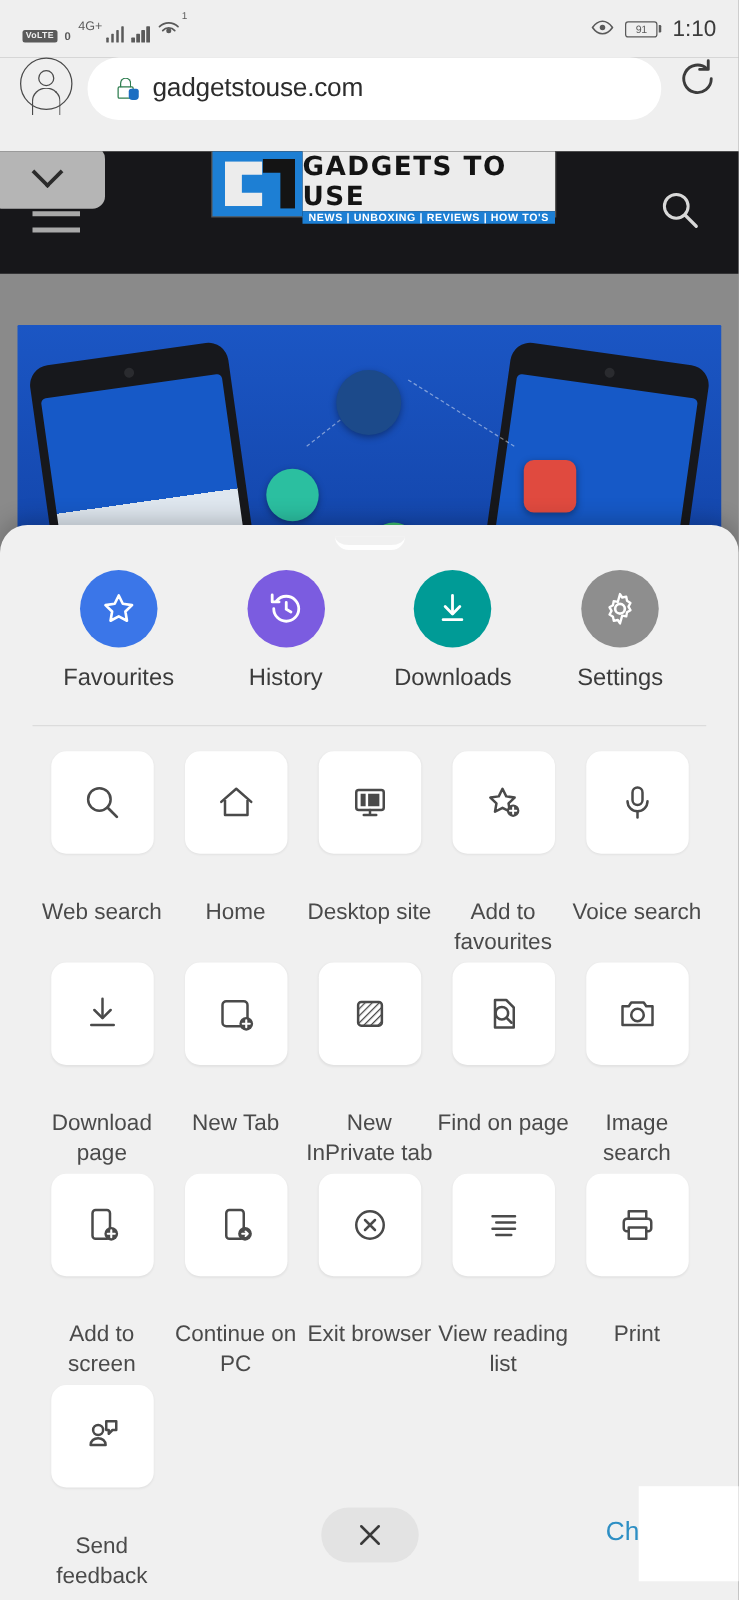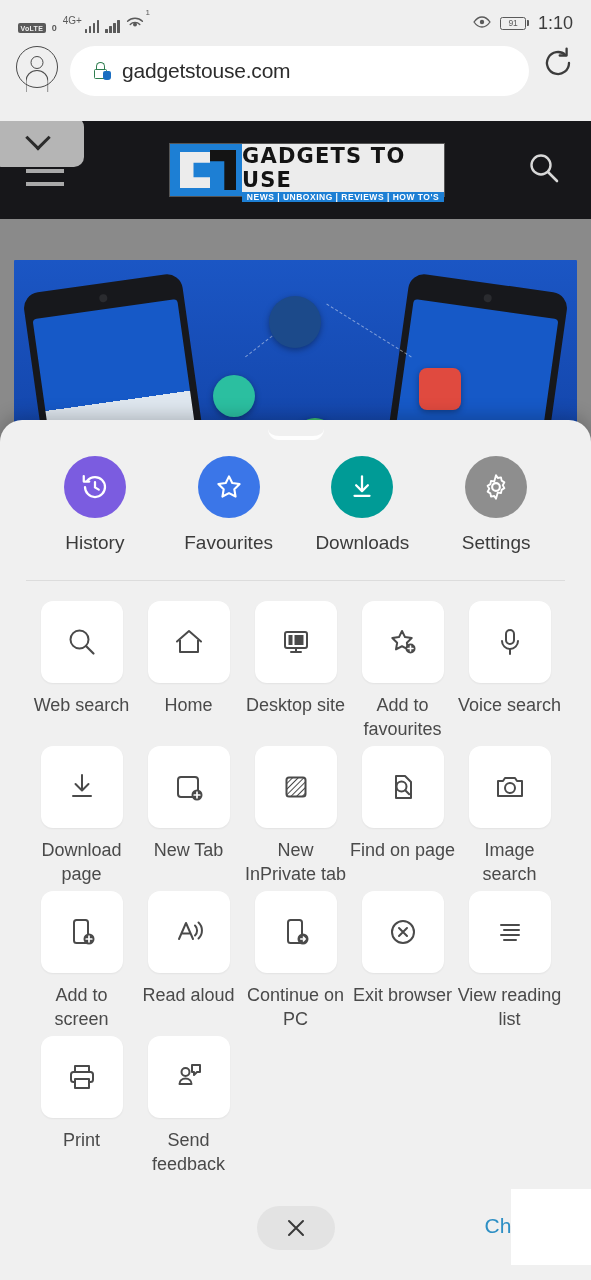--- a/index.html
+++ b/index.html
@@ -86,21 +86,21 @@
   }
   .reload svg{ width:34px; height:34px; display:block; }
 
   
   .page{
     position:absolute; left:0; top:121px; width:591px; height:1159px;
     background:#8a8a8a; overflow:hidden;
   }
   .site-header{
     position:absolute; left:0; top:0; width:591px; height:98px;
-    background:#17171a; display:flex; align-items:center; justify-content:center;padding-left:23px;
+    background:#17171a; display:flex; justify-content:center;padding-left:23px;
   }
   .tabchip{
     position:absolute; left:-8px; top:-4px; width:92px; height:50px;
     background:#b5b5b5; border-radius:10px;
     display:flex; align-items:center; justify-content:center;
   }
   .chev-d{
     width:18px; height:18px; border-right:3.5px solid #2b2b2b;
     border-bottom:3.5px solid #2b2b2b; transform:rotate(45deg) translate(-3px,-3px);
   }
@@ -204,21 +204,21 @@
   .qlabel{ font-size:19px; color:#3b3b3b; }
 
   .divider{
     height:1px; background:#dcdcdc; margin:26px 26px 0 26px;
   }
 
   .grid{
     display:grid; grid-template-columns:repeat(5,1fr);
     padding:20px 28px 0 28px; row-gap:4px; column-gap:0;
   }
-  .cell{ display:flex; flex-direction:column; align-items:center; }
+  .cell{ display:flex; flex-direction:column; align-items:center;gap:24px; }
   .tile{
     width:82px;height:82px;background:#ffffff;border-radius:12px;
     display:flex;align-items:center;justify-content:center;
     box-shadow:0 1px 2px rgba(0,0,0,.06);
   }
   .tile svg{ width:36px;height:36px; display:block; }
   .clabel{
     margin-top:11px; font-size:18px; color:#4a4a4a;
     text-align:center; line-height:1.33; max-width:108px;
     min-height:48px;
@@ -353,36 +353,36 @@
     <div class="appicon ic-doc"></div>
     <div class="appicon ic-android"></div>
   </div>
 </div>
 
 <div class="sheet">
   <div class="handle"></div>
 
   <div class="quickrow">
     <div class="quick">
+      <div class="qcircle" style="background:#3b76e8">
+        <svg viewBox="0 0 24 24">
+            <path d="M12 3.5l2.6 5.3 5.9.85-4.25 4.15 1 5.85L12 16.9l-5.25 2.75 1-5.85L3.5 9.65l5.9-.85z" fill="none" stroke="#fff" stroke-width="1.7" stroke-linejoin="round"></path>
+          </svg>
+      </div>
+      <div class="qlabel">Favourites</div>
+    </div>
+    <div class="quick">
       <div class="qcircle" style="background:#7b5ce0">
         <svg viewBox="0 0 24 24">
             <path d="M4 12a8 8 0 108-8 8 8 0 00-6.2 3" fill="none" stroke="#fff" stroke-width="1.8" stroke-linecap="round"></path>
             <path d="M3 3.2v4.4h4.4" fill="none" stroke="#fff" stroke-width="1.8" stroke-linecap="round" stroke-linejoin="round"></path>
             <path d="M12 8v4.3l3 1.8" fill="none" stroke="#fff" stroke-width="1.8" stroke-linecap="round"></path>
           </svg>
       </div>
       <div class="qlabel">History</div>
-    </div>
-    <div class="quick">
-      <div class="qcircle" style="background:#3b76e8">
-        <svg viewBox="0 0 24 24">
-            <path d="M12 3.5l2.6 5.3 5.9.85-4.25 4.15 1 5.85L12 16.9l-5.25 2.75 1-5.85L3.5 9.65l5.9-.85z" fill="none" stroke="#fff" stroke-width="1.7" stroke-linejoin="round"></path>
-          </svg>
-      </div>
-      <div class="qlabel">Favourites</div>
     </div>
     <div class="quick">
       <div class="qcircle" style="background:#009b96">
         <svg viewBox="0 0 24 24">
             <path d="M12 3.5v11.5" stroke="#fff" stroke-width="1.8" stroke-linecap="round"></path>
             <path d="M7.3 10.6L12 15.3l4.7-4.7" fill="none" stroke="#fff" stroke-width="1.8" stroke-linecap="round" stroke-linejoin="round"></path>
             <path d="M6 19h12" stroke="#fff" stroke-width="1.8" stroke-linecap="round"></path>
           </svg>
       </div>
       <div class="qlabel">Downloads</div>
@@ -517,30 +517,20 @@
       <div class="tile">
         <svg viewBox="0 0 36 36">
             <rect x="10" y="6" width="14" height="23" rx="2.5" fill="none" stroke="#4a4a4a" stroke-width="2"></rect>
             <circle cx="25" cy="25" r="5.5" fill="#4a4a4a"></circle>
             <path d="M25 22.2v5.6M22.2 25h5.6" stroke="#fff" stroke-width="1.7" stroke-linecap="round"></path>
           </svg>
       </div>
       <div class="clabel">Add to screen</div>
     </div>
 
-    <div class="cell">
-      <div class="tile">
-        <svg viewBox="0 0 36 36">
-            <path d="M8 25L15 9l7 16M10.8 19.5h8.4" fill="none" stroke="#4a4a4a" stroke-width="2" stroke-linecap="round" stroke-linejoin="round"></path>
-            <path d="M24 11.5a7 7 0 010 10" fill="none" stroke="#4a4a4a" stroke-width="2" stroke-linecap="round"></path>
-            <path d="M27.5 8.5a11 11 0 010 16" fill="none" stroke="#4a4a4a" stroke-width="2" stroke-linecap="round"></path>
-          </svg>
-      </div>
-      <div class="clabel">Read aloud</div>
-    </div>
 
     <div class="cell">
       <div class="tile">
         <svg viewBox="0 0 36 36">
             <rect x="10" y="6" width="14" height="23" rx="2.5" fill="none" stroke="#4a4a4a" stroke-width="2"></rect>
             <circle cx="25" cy="25" r="5.5" fill="#4a4a4a"></circle>
             <path d="M22.7 25h4.6M25.4 23.1l1.9 1.9-1.9 1.9" stroke="#fff" stroke-width="1.5" fill="none" stroke-linecap="round" stroke-linejoin="round"></path>
           </svg>
       </div>
       <div class="clabel">Continue on PC</div>

